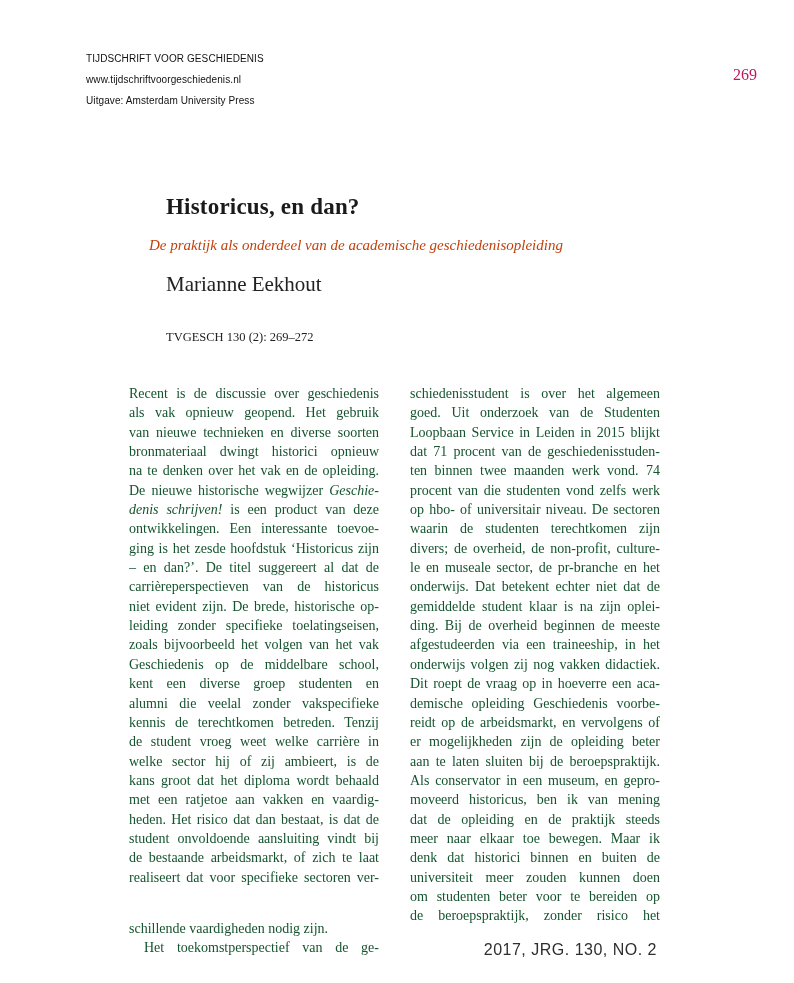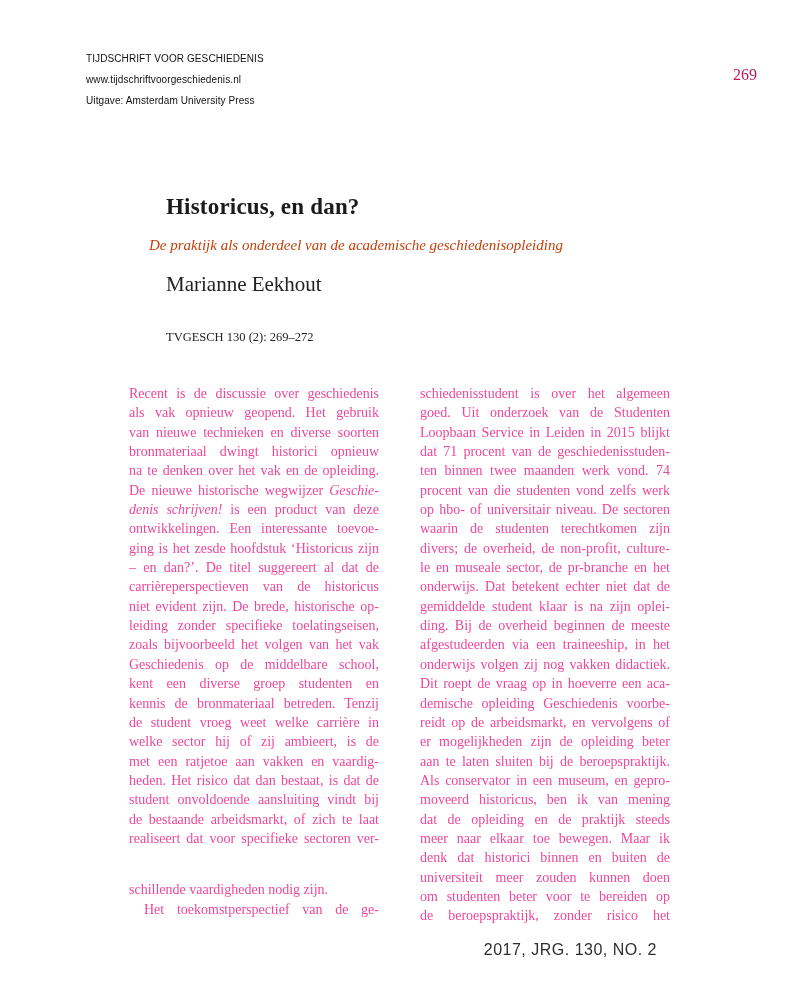--- a/index.html
+++ b/index.html
@@ -59,24 +59,24 @@
     font-size: 12.5px;
     line-height: 19px;
     color: #222222;
     margin-top: 28px;
   }
   .col {
     position: absolute;
     top: 384px;
     width: 250px;
     font-size: 14px;
-    color: #ec4899;
+    color: #14532d;
   }
   #col-0 { left: 129px; }
-  #col-1 { left: 420px; }
+  #col-1 { left: 410px; }
   .line {
     height: 19.35px;
     line-height: 19.35px;
     white-space: nowrap;
     overflow: hidden;
     text-align: justify;
     text-align-last: justify;
     text-justify: inter-word;
   }
   .line.flush { text-align-last: left; margin-top: 32px; }
@@ -125,23 +125,25 @@
       <div class="line"><span class="it">denis schrijven!</span><span> is een product van deze</span></div>
       <div class="line"><span>ontwikkelingen. Een interessante toevoe-</span></div>
       <div class="line"><span>ging is het zesde hoofdstuk ‘Historicus zijn</span></div>
       <div class="line"><span>– en dan?’. De titel suggereert al dat de</span></div>
       <div class="line"><span>carrièreperspectieven van de historicus</span></div>
       <div class="line"><span>niet evident zijn. De brede, historische op-</span></div>
       <div class="line"><span>leiding zonder specifieke toelatingseisen,</span></div>
       <div class="line"><span>zoals bijvoorbeeld het volgen van het vak</span></div>
       <div class="line"><span>Geschiedenis op de middelbare school,</span></div>
       <div class="line"><span>kent een diverse groep studenten en</span></div>
-      <div class="line"><span>kennis de bronmateriaal betreden. Tenzij</span></div>
+      <div class="line"><span>alumni die veelal zonder vakspecifieke</span></div>
+      <div class="line"><span>kennis de terechtkomen betreden. Tenzij</span></div>
       <div class="line"><span>de student vroeg weet welke carrière in</span></div>
       <div class="line"><span>welke sector hij of zij ambieert, is de</span></div>
+      <div class="line"><span>kans groot dat het diploma wordt behaald</span></div>
       <div class="line"><span>met een ratjetoe aan vakken en vaardig-</span></div>
       <div class="line"><span>heden. Het risico dat dan bestaat, is dat de</span></div>
       <div class="line"><span>student onvoldoende aansluiting vindt bij</span></div>
       <div class="line"><span>de bestaande arbeidsmarkt, of zich te laat</span></div>
       <div class="line"><span>realiseert dat voor specifieke sectoren ver-</span></div>
       <div class="line flush"><span>schillende vaardigheden nodig zijn.</span></div>
       <div class="line indent"><span>Het toekomstperspectief van de ge-</span></div>
     </div>
   <div class="col" id="col-1">
       <div class="line"><span>schiedenisstudent is over het algemeen</span></div>

